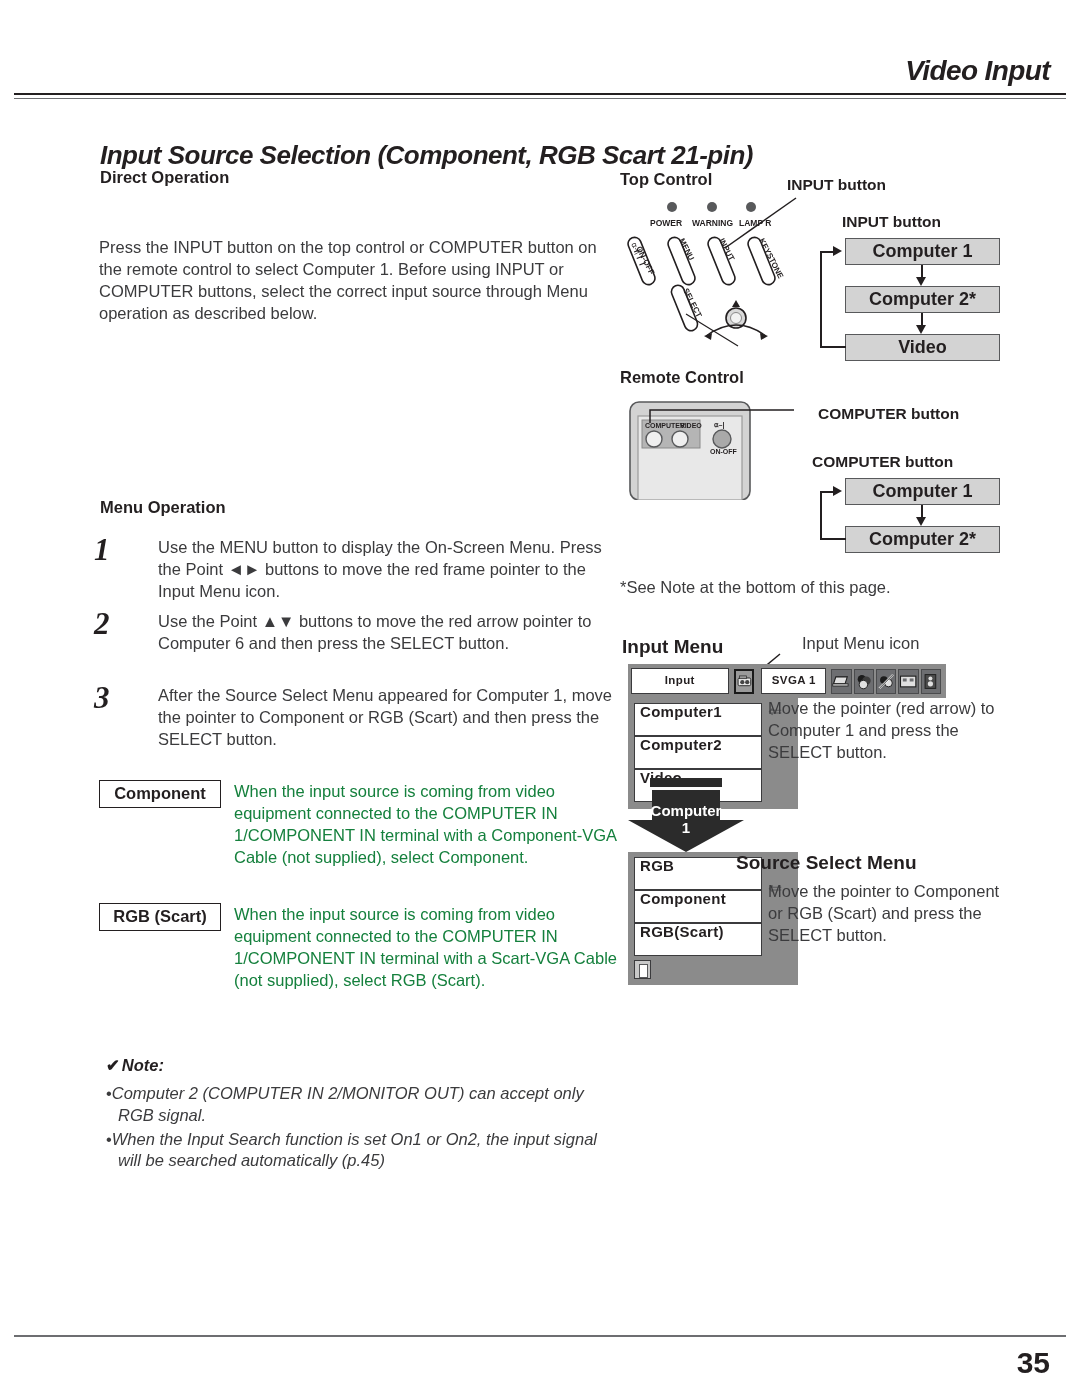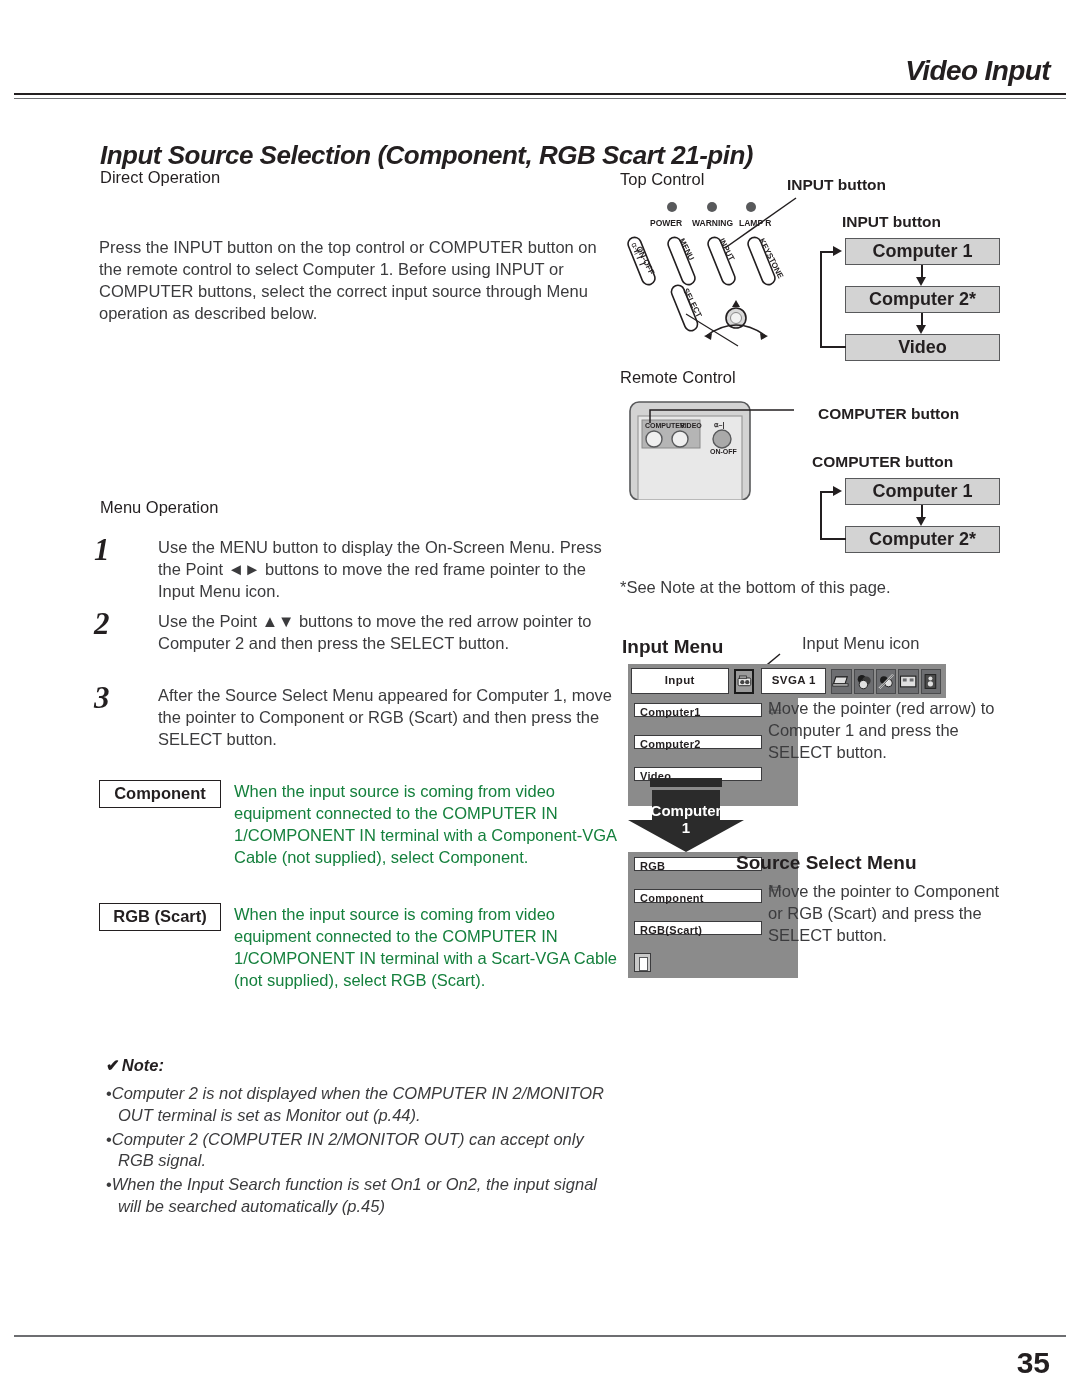--- a/index.html
+++ b/index.html
@@ -34,21 +34,21 @@
 
   
   .main-heading {
     position: absolute; left: 100px; top: 112px;
     font-size: 26px; font-weight: bold; font-style: italic;
     letter-spacing: -0.5px;
     margin-top: 28px;
   }
 
   
-  .sec-head { font-size: 16.5px; font-weight: normal; }
+  .sec-head { font-size: 16.5px; font-weight: bold; }
   .body-txt { font-size: 16.5px; line-height: 1.34; color: #3b3b3d; }
 
   
   .l-direct-head { position: absolute; left: 100px; top: 168px; }
   .l-direct-body { position: absolute; left: 99px; top: 212px; width: 500px; margin-top: 24px; }
 
   .l-menu-head   { position: absolute; left: 100px; top: 498px; }
 
   .step { position: absolute; left: 94px; width: 520px; }
   .step .num {
@@ -187,23 +187,23 @@
   }
   .osd-icon.sel { border: 2.4px solid #1a1a1a; background:#9a9a9a; }
 
   .osd-panel {
     background: #8b8b8b; width: 170px;
     padding: 5px 6px 7px 6px; box-sizing: border-box;
     position: relative;
   }
   .osd-item {
     background: #fff; border: 1.5px solid #3b3b3d;
-    height: 14px; line-height: 16px;
-    font-size: 11px; font-weight: bold;
-    padding-left: 5px; margin-bottom: 18px;
+    height: 33px; line-height: 16px;
+    font-size: 15px; font-weight: bold;
+    padding-left: 5px; margin-bottom: 0;
     color: #231f20; box-sizing: border-box;
     width: 128px; letter-spacing: 0.3px;
   }
   .osd-item:last-child { margin-bottom: 0; }
   .osd-ptr {
     position: absolute; font-size: 17px; color: #58595b; line-height: 1;
   }
 
   
   #big-arrow { position: absolute; left: 622px; top: 778px; width: 128px; height: 76px; }
@@ -245,41 +245,40 @@
   <div class="body-txt l-direct-body">Press the INPUT button on the top control or COMPUTER button on the remote control to select Computer 1. Before using INPUT or COMPUTER buttons, select the correct input source through Menu operation as described below.</div>
 
   <div class="sec-head l-menu-head">Menu Operation</div>
 
   <div class="step" id="step1">
     <span class="num">1</span>
     <div class="txt">Use the MENU button to display the On-Screen Menu. Press the Point ◄► buttons to move the red frame pointer to the Input Menu icon.</div>
   </div>
   <div class="step" id="step2">
     <span class="num">2</span>
-    <div class="txt">Use the Point ▲▼ buttons to move the red arrow pointer to Computer 2 and then press the SELECT button.</div>
+    <div class="txt">Use the Point ▲▼ buttons to move the red arrow pointer to Computer 6 and then press the SELECT button.</div>
   </div>
   <div class="step" id="step3">
     <span class="num">3</span>
     <div class="txt">After the Source Select Menu appeared for Computer 1, move the pointer to Component or RGB (Scart) and then press the SELECT button.</div>
   </div>
 
   <div class="term-row" id="term-component">
     <div class="term-box">Component</div>
     <div class="term-txt">When the input source is coming from video equipment connected to the COMPUTER IN 1/COMPONENT IN terminal with a Component-VGA Cable (not supplied), select Component.</div>
   </div>
   <div class="term-row" id="term-scart">
     <div class="term-box">RGB (Scart)</div>
     <div class="term-txt">When the input source is coming from video equipment connected to the COMPUTER IN 1/COMPONENT IN terminal with a Scart-VGA Cable (not supplied), select RGB (Scart).</div>
   </div>
 
   <div class="note-wrap">
     <div class="note-head">
       <span class="check">✔</span><span>Note:</span>
     </div>
-    <div class="note-item"><span class="bullet">•</span><span>Computer 2 is not displayed when the COMPUTER IN 2/MONITOR OUT terminal is set as Monitor out (p.44).</span></div>
     <div class="note-item"><span class="bullet">•</span><span>Computer 2 (COMPUTER IN 2/MONITOR OUT) can accept only RGB signal.</span></div>
     <div class="note-item"><span class="bullet">•</span><span>When the Input Search function is set On1 or On2, the input signal will be searched automatically (p.45)</span></div>
   </div>
 
   <div class="sec-head r-topctrl-head">Top Control</div>
 
   <svg id="topctrl-ill" viewBox="0 0 200 160">
     <g fill="#58595b">
       <circle cx="54" cy="11" r="5"></circle>
         <circle cx="94" cy="11" r="5"></circle>

